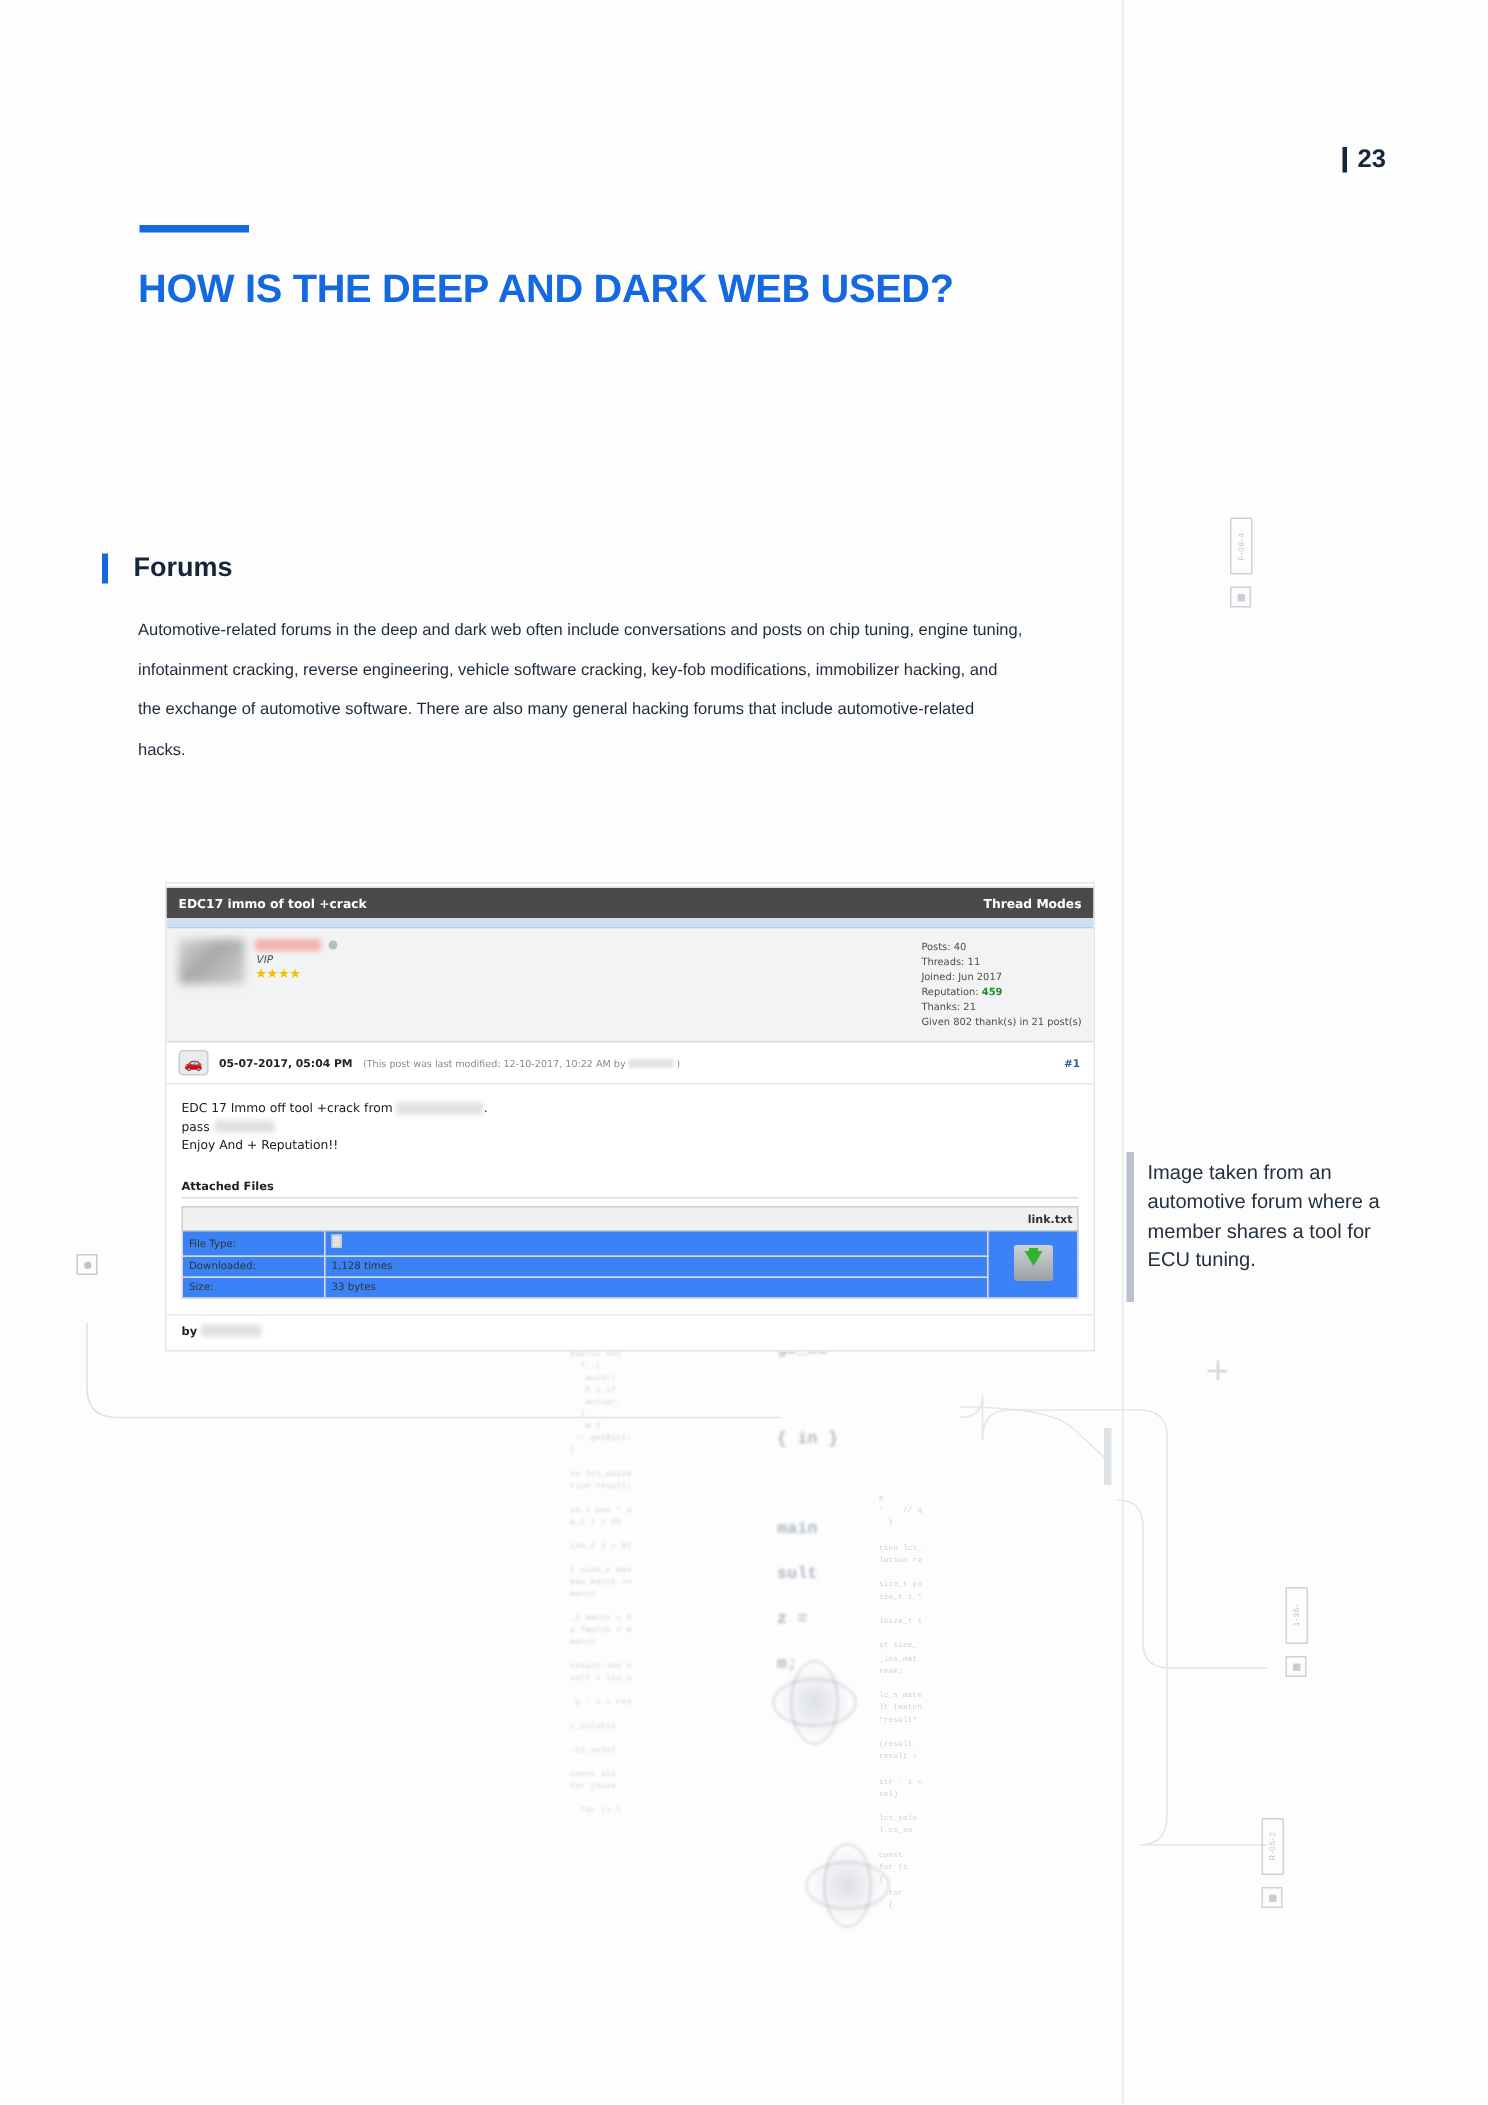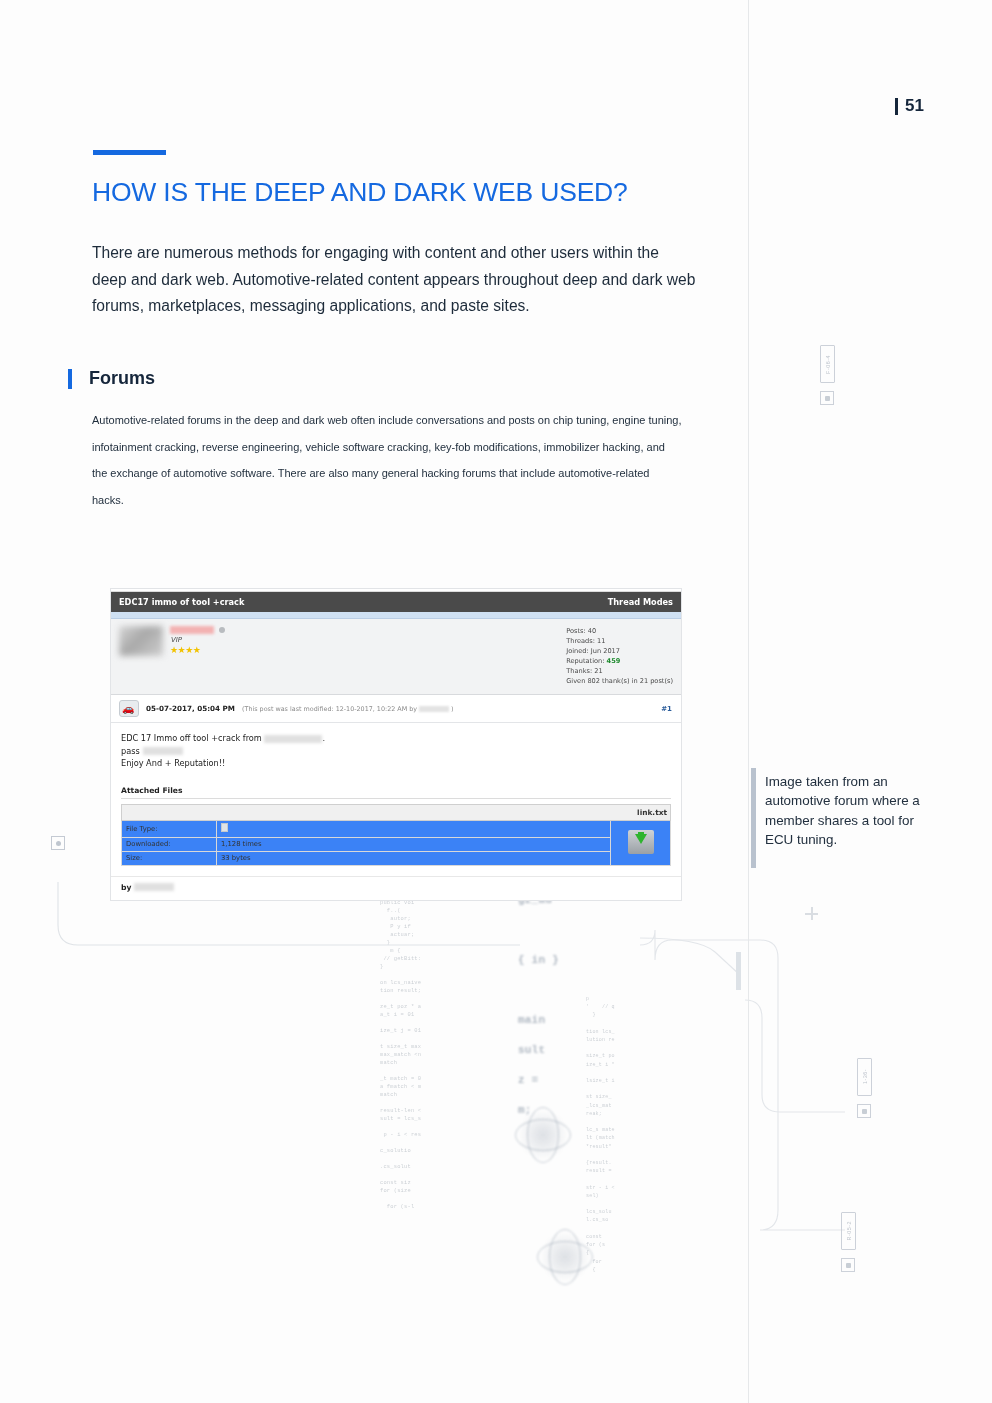--- a/index.html
+++ b/index.html
@@ -99,21 +99,21 @@
     width: 73px;
     height: 5px;
     background: #1569e0;
   }
   h1.title {
     position: absolute;
     left: 92px;
     top: 178px;
     width: 640px;
     font-size: 26.5px;
-    font-weight: 400;
+    font-weight: 700;
     color: #1569e0;
     letter-spacing: -0.2px;
     line-height: 1.1;
   }
 
   
   .intro {
     position: absolute;
     left: 92px;
     top: 240px;
@@ -151,21 +151,21 @@
     font-size: 11px;
     line-height: 26.6px;
     color: #1d2b3a;
   }
 
   
   .shot {
     position: absolute;
     left: 110px;
     top: 588px;
-    width: 572px;
+    width: 620px;
     background: #ffffff;
     border: 1px solid #e2e4e7;
     font-family: "DejaVu Sans", sans-serif;
     overflow: hidden;
   }
   .shot-topline { height: 3px; background: #ffffff; border-bottom: 1px solid #dcdcdc; }
 
   .shot-titlebar {
     background: #4a4a4a;
     color: #ffffff;
@@ -524,27 +524,26 @@
     <path d="M640,945 Q655,945 655,930 L655,960 Q655,940 672,940 L760,940 Q778,940 778,958 L778,1210 Q778,1230 760,1230 L845,1230" fill="none" stroke="#e3e6ea" stroke-width="1.1"></path>
     <path d="M745,1000 Q762,1000 762,1018 L762,1095 Q762,1112 780,1112 L845,1112" fill="none" stroke="#e3e6ea" stroke-width="1.1"></path>
     <path d="M640,938 Q700,938 715,952 L740,975" fill="none" stroke="#e3e6ea" stroke-width="1.1"></path>
     <rect x="736" y="952" width="5" height="38" fill="#dde2e7"></rect>
   </svg>
 
   <div class="rail-rule"></div>
 
   <div class="page-num">
     <span class="tick"></span>
-    <span>51</span>
+    <span>23</span>
   </div>
 
   <div class="accent-bar"></div>
   <h1 class="title">HOW IS THE DEEP AND DARK WEB USED?</h1>
 
-  <p class="intro">There are numerous methods for engaging with content and other users within the deep and dark web. Automotive-related content appears throughout deep and dark web forums, marketplaces, messaging applications, and paste sites.</p>
 
   <div class="sub-head">
     <span class="bar"></span>
     <h2>Forums</h2>
   </div>
   <p class="forums-copy">Automotive-related forums in the deep and dark web often include conversations and posts on chip tuning, engine tuning, infotainment cracking, reverse engineering, vehicle software cracking, key-fob modifications, immobilizer hacking, and the exchange of automotive software. There are also many general hacking forums that include automotive-related hacks.</p>
 
   <div class="shot">
     <div class="shot-topline"></div>
 

